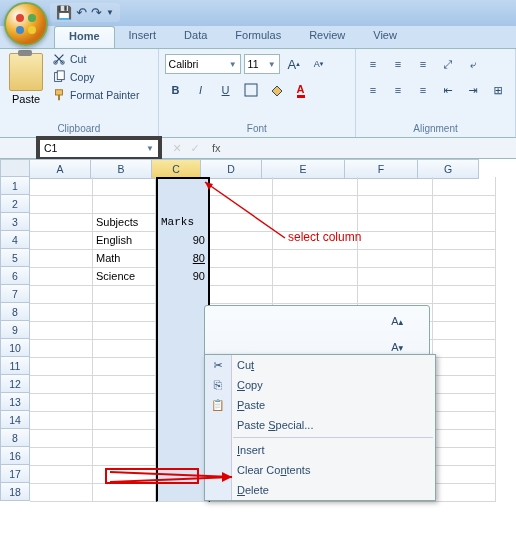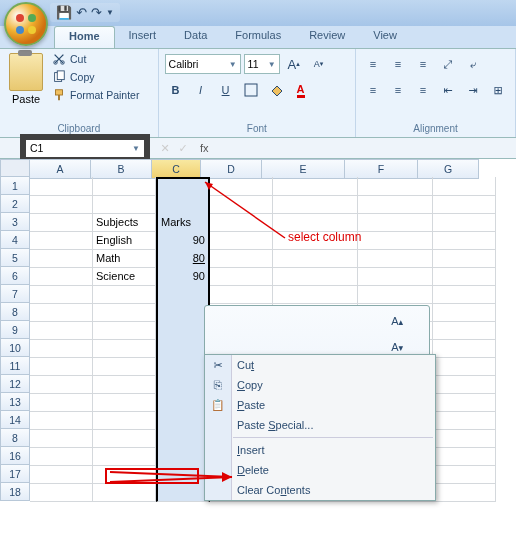--- a/index.html
+++ b/index.html
@@ -23,21 +23,21 @@
 .clip-side svg { width:14px; height:14px; }
 .font-body { display:flex; flex-direction:column; gap:4px; padding-top:2px; }
 .font-row { display:flex; gap:3px; align-items:center; }
 .combo { background:#fff; border:1px solid #9bb; height:18px; display:flex; align-items:center; padding:0 3px; font-size:10.5px; }
 .combo.name { width:68px; }
 .combo.size { width:28px; }
 .combo .arrow { margin-left:auto; color:#5a7a9a; font-size:8px; }
 .rbtn { width:20px; height:20px; border:1px solid transparent; display:flex; align-items:center; justify-content:center; font-size:11px; color:#2b4b6f; cursor:pointer; }
 .align-body { display:flex; flex-direction:column; gap:4px; padding-top:2px; }
 .namebox-row { height:20px; background:#eef4fa; display:flex; align-items:center; border-bottom:1px solid #9bb; }
-.namebox { width:110px; height:17px; margin-left:20px; background:#fff; border:6px solid #404040; display:flex; align-items:center; padding:0 4px; font-size:10.5px; }
+.namebox { width:110px; height:17px; margin-left:36px; background:#fff; border:4px solid #404040; display:flex; align-items:center; padding:0 4px; font-size:10.5px; }
 .namebox .arrow { margin-left:auto; color:#5a7a9a; font-size:8px; }
 .fx-area { display:flex; align-items:center; margin-left:6px; }
 .fx-btn { width:18px; text-align:center; color:#888; }
 .fx-label { color:#555; margin-left:8px; font-size:11px; }
 .sheet { position:relative; }
 .colhdrs { display:flex; height:18px; }
 .selall { width:28px; background:#e8eef6; border:1px solid #b8c8d8; }
 .colhdr { height:18px; background:linear-gradient(#f8fbfe,#e4edf8); border:1px solid #b8c8d8; border-left:none; text-align:center; line-height:18px; color:#2b4b6f; font-size:10.5px; }
 .colhdr.sel { background:linear-gradient(#f8e8a0,#f0d070); }
 .rows { }
@@ -226,21 +226,21 @@
         <div class="cell colC-sel" style="width: 44px;"></div>
         <div class="cell" style="width: 56px;"></div>
         <div class="cell" style="width: 78px;"></div>
         <div class="cell" style="width: 68px;"></div>
         <div class="cell" style="width: 56px;"></div>
       </div>
       <div class="row">
         <div class="rowhdr">3</div>
         <div class="cell" style="width: 56px;"></div>
         <div class="cell" style="width: 56px;">Subjects</div>
-        <div class="cell colC-sel" style="width: 44px;">Marks</div>
+        <div class="cell colC-sel" style="width: 44px; font-family: Liberation Mono, monospace;">Marks</div>
         <div class="cell" style="width: 56px;"></div>
         <div class="cell" style="width: 78px;"></div>
         <div class="cell" style="width: 68px;"></div>
         <div class="cell" style="width: 56px;"></div>
       </div>
       <div class="row">
         <div class="rowhdr">4</div>
         <div class="cell" style="width: 56px;"></div>
         <div class="cell" style="width: 56px;">English</div>
         <div class="cell colC-sel r" style="width: 44px;">90</div>
@@ -466,24 +466,24 @@
       <span><u>P</u>aste</span>
     </div>
   <div class="ctxitem">
       <span>Paste <u>S</u>pecial...</span>
     </div>
   <div class="ctxsep"></div>
   <div class="ctxitem">
       <span><u>I</u>nsert</span>
     </div>
   <div class="ctxitem">
+      <span>Clear Co<u>n</u>tents</span>
+    </div>
+  <div class="ctxitem">
       <span><u>D</u>elete</span>
-    </div>
-  <div class="ctxitem">
-      <span>Clear Co<u>n</u>tents</span>
     </div>
 </div>
 
 <svg class="annot-line" style="left:0;top:0;width:516px;height:542px;position:absolute">
   <line x1="205" y1="182" x2="285" y2="238" stroke="#d00" stroke-width="1.5"></line>
   <polygon points="205,182 213,184 209,190" fill="#d00"></polygon>
   <line x1="110" y1="472" x2="232" y2="477" stroke="#d00" stroke-width="2"></line>
   <line x1="110" y1="482" x2="232" y2="477" stroke="#d00" stroke-width="2"></line>
   <polygon points="232,477 222,472 222,482" fill="#d00"></polygon>
 </svg>

